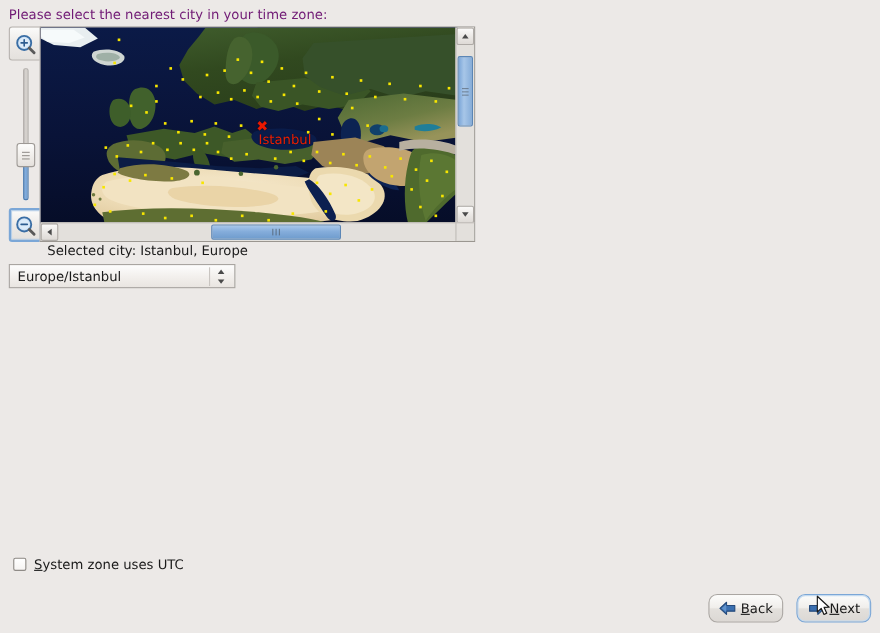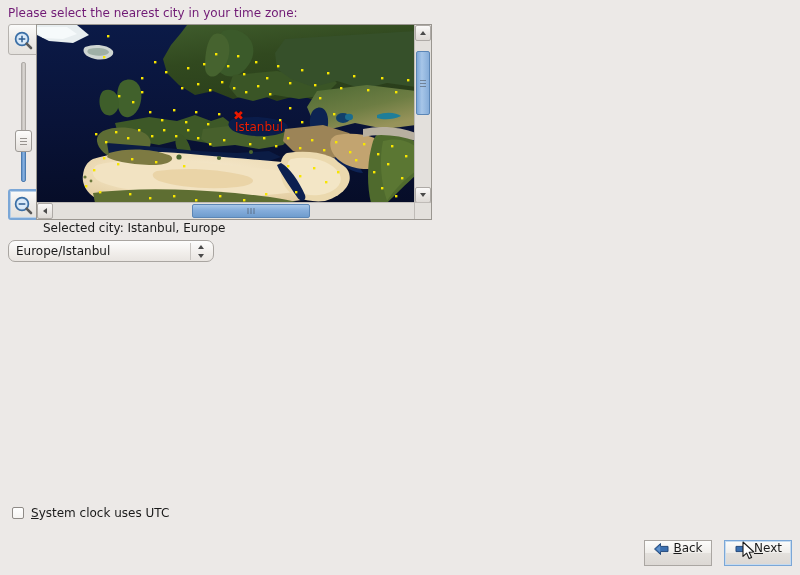--- a/index.html
+++ b/index.html
@@ -267,21 +267,21 @@
     margin-left: 35px;
   }
   .combo {
     position: absolute;
     left: 8px;
     top: 240px;
     width: 206px;
     height: 22px;
     box-sizing: border-box;
     border: 1px solid #a9a5a1;
-    border-radius: 7px;
+    border-radius: 0;
     background: linear-gradient(to bottom, #fdfdfd, #f2efec 55%, #e9e5e1);
   }
   .combo-text {
     position: absolute;
     left: 7px;
     top: 3px;
     font-size: 12px;
     color: #1a1a1a;
   }
   .combo-sep {
@@ -330,23 +330,24 @@
     top: 540px;
     display: flex;
     gap: 12px;
   }
   .btn {
     position: relative;
     width: 68px;
     height: 26px;
     box-sizing: border-box;
     border: 1px solid #aaa6a2;
-    border-radius: 0;
+    border-radius: 8px;
     background: linear-gradient(to bottom, #fcfcfb 0%, #f0eeeb 48%, #e3e0dc 52%, #dcd8d4 100%);
     display: flex;
+    align-items: center;
     justify-content: center;
     font-size: 12px;
     color: #1a1a1a;
     cursor: default;
   }
   .btn.focused {
     border: 1px solid #7ba7d7;
     box-shadow: 0 0 0 1px #c5dbf0 inset;
   }
   .btn .bicon { width: 17px; height: 16px; margin-right: 3px; position: relative; flex: none; }
@@ -664,21 +665,21 @@
   <span class="combo-text">Europe/Istanbul</span>
   <span class="combo-sep"></span>
   <span class="combo-arrows">
     <span class="a-up"></span>
     <span class="a-down"></span>
   </span>
 </div>
 
 <label class="utc-row">
   <span class="cbox"></span>
-  <span class="utc-label"><span class="mn">S</span><span>ystem clock uses UTC</span></span>
+  <span class="utc-label"><span class="mn">S</span><span>ystem zone uses UTC</span></span>
 </label>
 
 <div class="nav">
 
   <div class="btn">
     <span class="bicon">
       <svg width="17" height="16" viewBox="0 0 17 16">
         <path d="M7.5 2.5 L1.5 8 L7.5 13.5 L7.5 10.6 L15 10.6 L15 5.4 L7.5 5.4 Z" fill="#3a6fb0" stroke="#24497a" stroke-width="1" stroke-linejoin="round"></path>
         <path d="M7.2 4.4 L3.2 8 L7.2 11.6 Z" fill="#6d9ed4" opacity=".75"></path>
       </svg>

